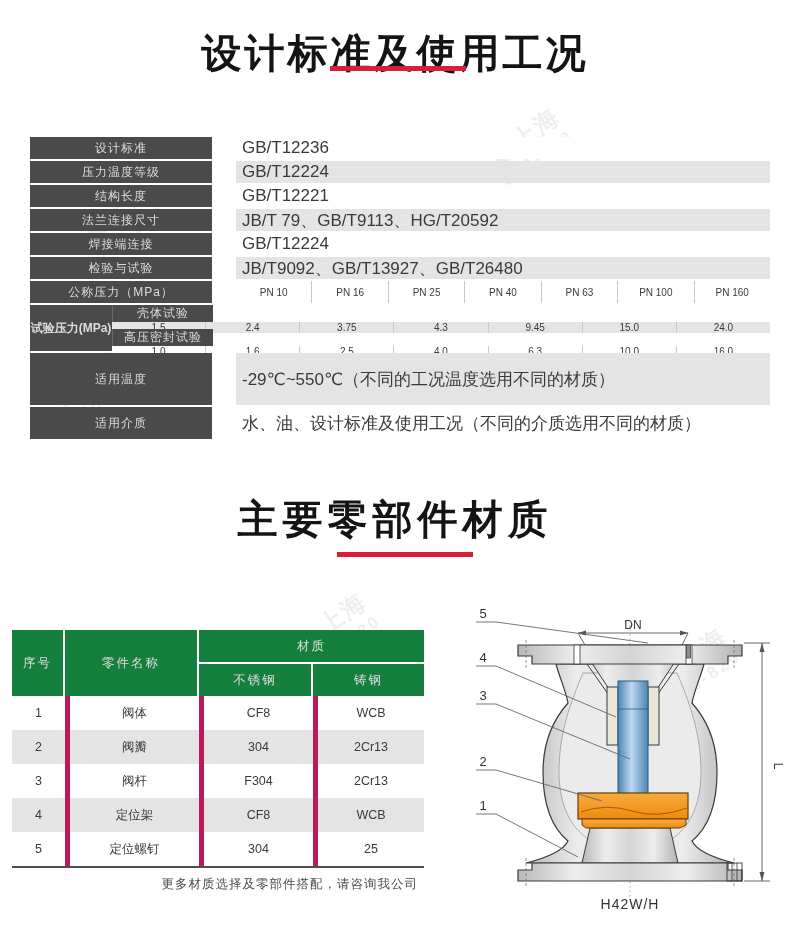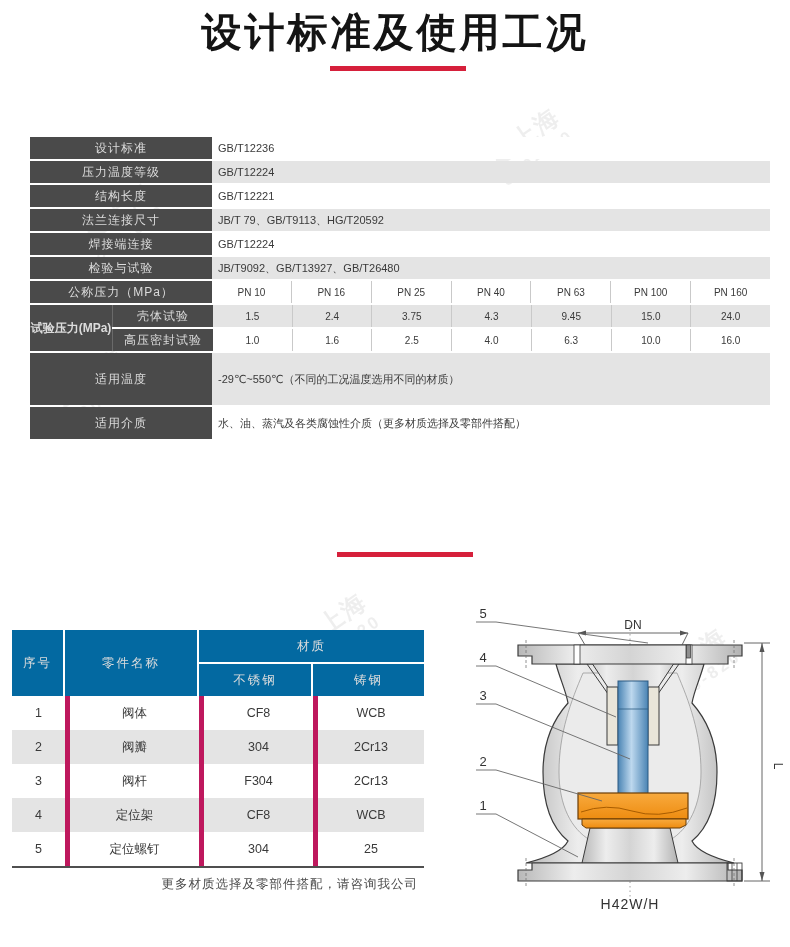--- a/index.html
+++ b/index.html
@@ -15,48 +15,48 @@
       vertical-align:-3px;}
   .wm .wm-phone{font-size:17px;letter-spacing:3px;}
 
   
   .title{position:absolute;left:0;width:790px;text-align:center;color:#141414;
          font-size:40px;font-weight:bold;letter-spacing:3px;z-index:2;}
   .red-bar{position:absolute;width:136px;height:5px;background:#d6203b;z-index:2;}
 
   
   .t1{position:absolute;left:30px;top:137px;width:740px;z-index:1;font-size:12px;}
-  .t1 .row{display:flex;margin-bottom:2px;}
+  .t1 .row{display:flex;margin-bottom:2px;gap:24px;}
   .t1 .lab{background:#4a4a4a;color:#dcdcdc;display:flex;align-items:center;
            justify-content:center;letter-spacing:1px;text-align:center;}
   .t1 .lab.w-full{width:182px;}
   .t1 .val{flex:1;display:flex;align-items:center;padding-left:6px;color:#3a3a3a;
-           font-size:11px;}
+           font-size:17px;}
   .t1 .row.h22 .lab,.t1 .row.h22 .val,.t1 .row.h22 .cells{height:22px;}
   .bg-a{background:#ffffff;} .bg-b{background:#e4e4e4;}
   .t1 .cells{flex:1;display:flex;}
   .t1 .cell{flex:1;display:flex;align-items:center;justify-content:center;
             font-size:10px;color:#3a3a3a;}
   .t1 .cell + .cell{border-left:1px solid #c9c9c9;}
   .tp-block{display:flex;margin-bottom:2px;}
   .tp-main{width:82px;height:46px;background:#4a4a4a;color:#dcdcdc;display:flex;
            align-items:center;justify-content:center;text-align:center;font-weight:bold;}
   .tp-right{flex:1;}
-  .tp-row{display:flex;height:22px;}
+  .tp-row{display:flex;height:22px;flex-direction:column;}
   .tp-row + .tp-row{margin-top:2px;}
   .tp-sub{width:100px;background:#4a4a4a;color:#dcdcdc;display:flex;align-items:center;
           justify-content:center;letter-spacing:1px;border-left:1px solid #6a6a6a;}
   .t1 .row.h34 .lab,.t1 .row.h34 .val{height:52px;}
   .t1 .row.h40 .lab,.t1 .row.h40 .val{height:32px;}
 
   
   .t2{position:absolute;left:12px;top:630px;z-index:1;font-size:12.5px;}
   .t2-head{display:grid;grid-template-columns:51px 132px 112px 111px;
            grid-template-rows:32px 32px;gap:2px;background:#fff;}
-  .t2-head .h{background:#0369a1;color:#dcdcdc;display:flex;align-items:center;
+  .t2-head .h{background:#15803d;color:#dcdcdc;display:flex;align-items:center;
               justify-content:center;letter-spacing:2px;}
   .t2-body{border-bottom:2px solid #4f4f4f;}
   .t2-row{display:grid;grid-template-columns:53px 134px 114px 111px;height:34px;}
   .t2-row .c{display:flex;align-items:center;justify-content:center;color:#3a3a3a;}
   .t2-row .c + .c{border-left:5px solid #be185d;text-align:center;}
   .footnote{position:absolute;left:12px;top:876px;width:406px;text-align:right;
             font-size:12.5px;color:#4a4a4a;letter-spacing:1px;z-index:1;}
 
   
   .diagram{position:absolute;left:456px;top:581px;width:334px;height:366px;z-index:1;}
@@ -84,21 +84,21 @@
   </div>
   <div class="wm" style="left:8px;top:790px;">
     <div class="wm-row"><span class="wm-tri"></span><span>上海</span></div>
     <div class="wm-phone">800-820</div>
   </div>
   <div class="wm" style="left:655px;top:640px;">
     <div class="wm-row"><span class="wm-tri"></span><span>上海</span></div>
     <div class="wm-phone">800-820</div>
   </div>
 
-  <div class="title" style="top:5px;">设计标准及使用工况</div>
+  <div class="title" style="top:26px;">设计标准及使用工况</div>
   <div class="red-bar" style="left:330px;top:66px;"></div>
 
   <div class="t1">
     <div class="row h22">
       <div class="lab w-full">设计标准</div>
       <div class="val bg-a">GB/T12236</div>
     </div>
     <div class="row h22">
       <div class="lab w-full">压力温度等级</div>
       <div class="val bg-b">GB/T12224</div>
@@ -162,24 +162,25 @@
         </div>
       </div>
     </div>
 
     <div class="row h34">
       <div class="lab w-full">适用温度</div>
       <div class="val bg-b">-29℃~550℃（不同的工况温度选用不同的材质）</div>
     </div>
     <div class="row h40">
       <div class="lab w-full">适用介质</div>
-      <div class="val bg-a">水、油、蒸汽及各类腐蚀性介质（更多材质选择及零部件搭配）</div>
-    </div>
-  </div>
-
+      <div class="val bg-a">水、油、设计标准及使用工况（不同的介质选用不同的材质）</div>
+    </div>
+  </div>
+
+  <div class="title" style="top:492px;letter-spacing:5px;">主要零部件材质</div>
   <div class="red-bar" style="left:337px;top:552px;"></div>
 
   <div class="t2">
     <div class="t2-head">
       <div class="h" style="grid-row:1/3;">序号</div>
       <div class="h" style="grid-row:1/3;">零件名称</div>
       <div class="h" style="grid-column:3/5;">材质</div>
       <div class="h">不锈钢</div>
       <div class="h">铸钢</div>
     </div>

